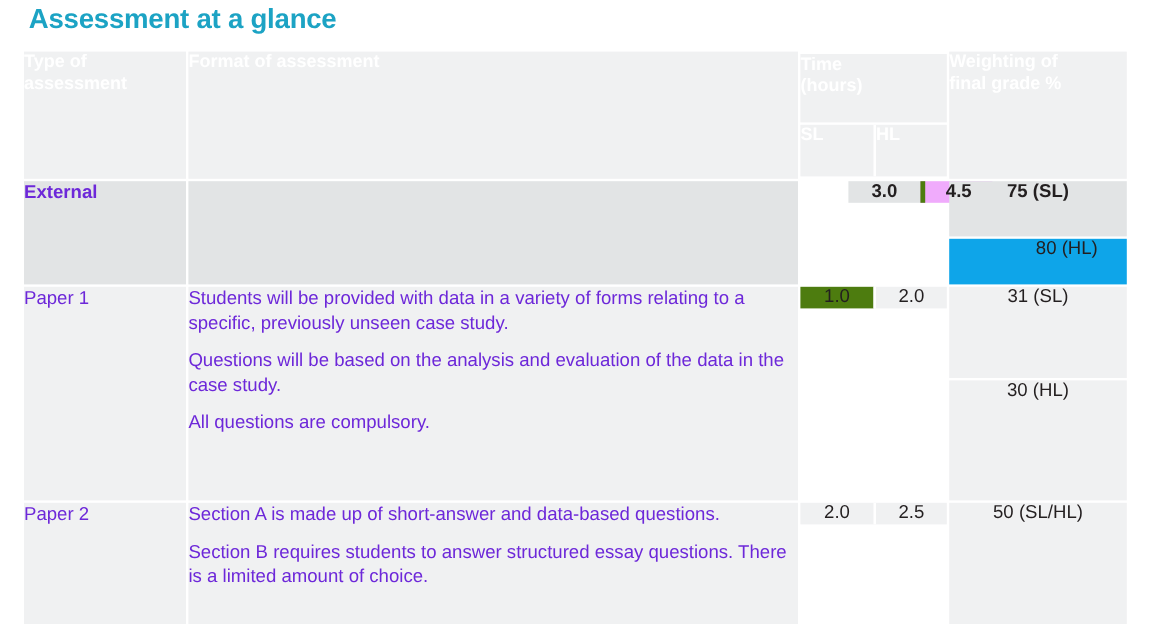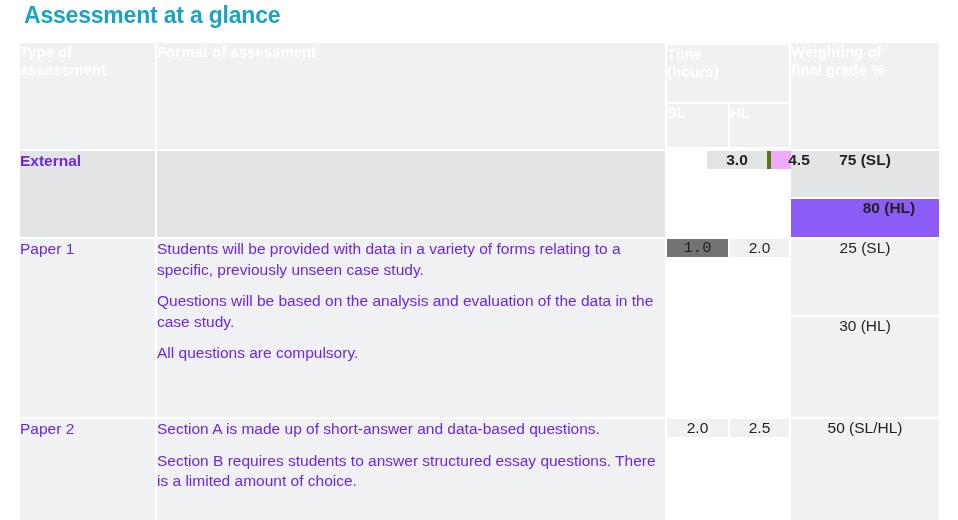--- a/index.html
+++ b/index.html
@@ -194,49 +194,49 @@
             </tbody>
               </table>
           </td>
           <td style="padding:0;background:transparent;">
             <table class="splitwrap">
               <tbody>
                   <tr>
                 <td class="wt cell-pad-ext-a" style="background:#e2e4e5;font-weight:bold;">75 (SL)</td>
               </tr>
               <tr>
-                <td class="wt cell-pad-ext-b" style="background:#8b5cf6;font-weight:bold;padding-left:48px;">80 (HL)</td>
+                <td class="wt cell-pad-ext-b" style="background:#0ea5e9;font-weight:normal;padding-left:48px;">80 (HL)</td>
               </tr>
             </tbody>
               </table>
           </td>
         </tr>
 
         <tr>
           <td class="bd" style="height:178px;margin-top:21px;">Paper 1</td>
           <td class="bd">
             <p>Students will be provided with data in a variety of forms relating to a specific, previously unseen case study.</p>
             <p>Questions will be based on the analysis and evaluation of the data in the case study.</p>
             <p>All questions are compulsory.</p>
           </td>
           <td style="padding:0;background:transparent;">
             <table class="subhdwrap" style="margin:0;border-spacing:0;height:100%;">
               <tbody>
                   <tr>
-                <td class="num" style="width:60px;background:#737373;vertical-align:top;font-family:Liberation Mono, monospace;">1.0</td>
+                <td class="num" style="width:60px;background:#4d7c0f;vertical-align:top;">1.0</td>
                 <td class="num" style="width:60px;background:#f0f1f2;border-left:2px solid #ffffff;vertical-align:top;">2.0</td>
               </tr>
             </tbody>
               </table>
           </td>
           <td style="padding:0;background:transparent;">
             <table class="splitwrap">
               <tbody>
                   <tr>
-                <td class="wt cell-pad-p1-a" style="background:#f0f1f2;">25 (SL)</td>
+                <td class="wt cell-pad-p1-a" style="background:#f0f1f2;">31 (SL)</td>
               </tr>
               <tr>
                 <td class="wt cell-pad-p1-b" style="background:#f0f1f2;">30 (HL)</td>
               </tr>
             </tbody>
               </table>
           </td>
         </tr>
 
         <tr>

